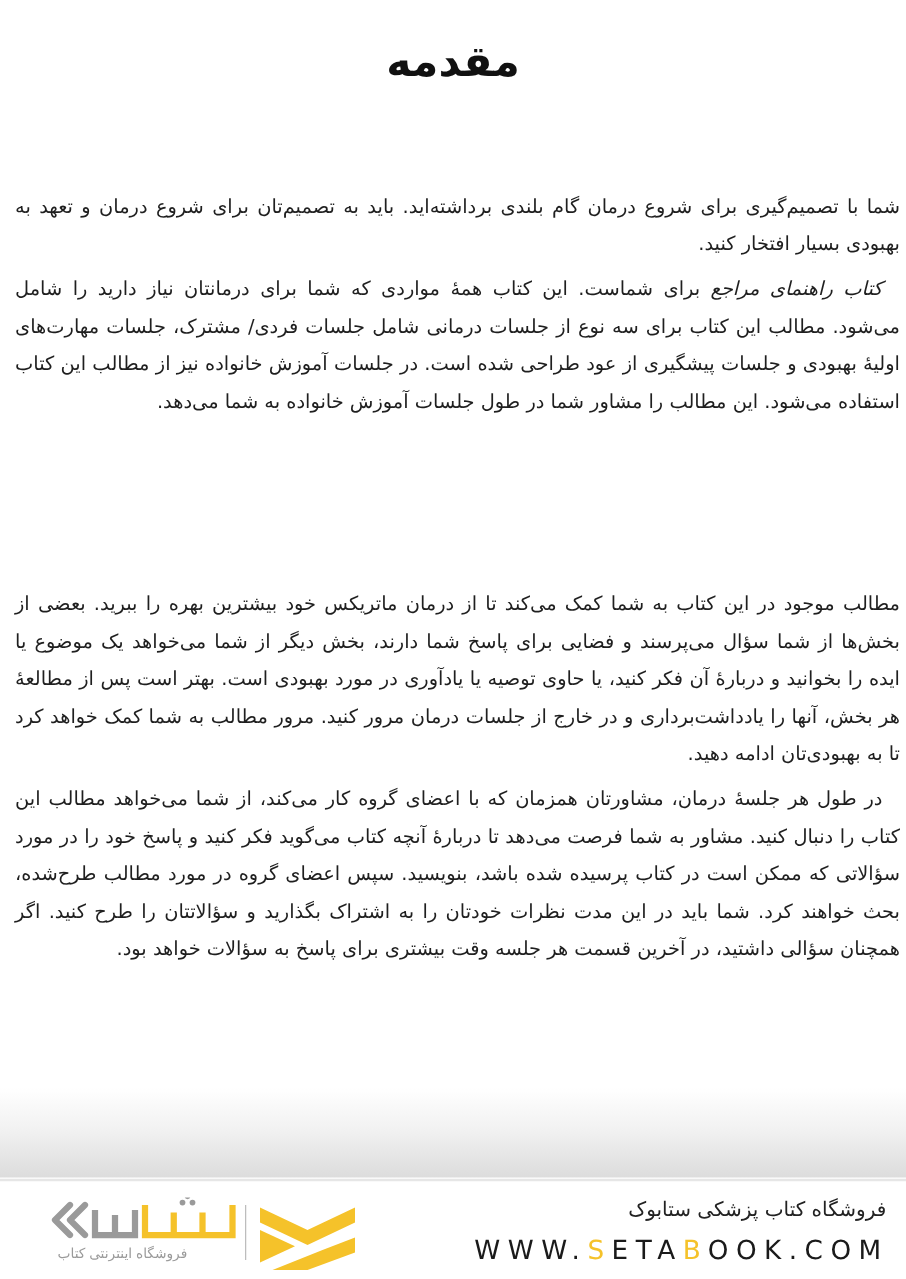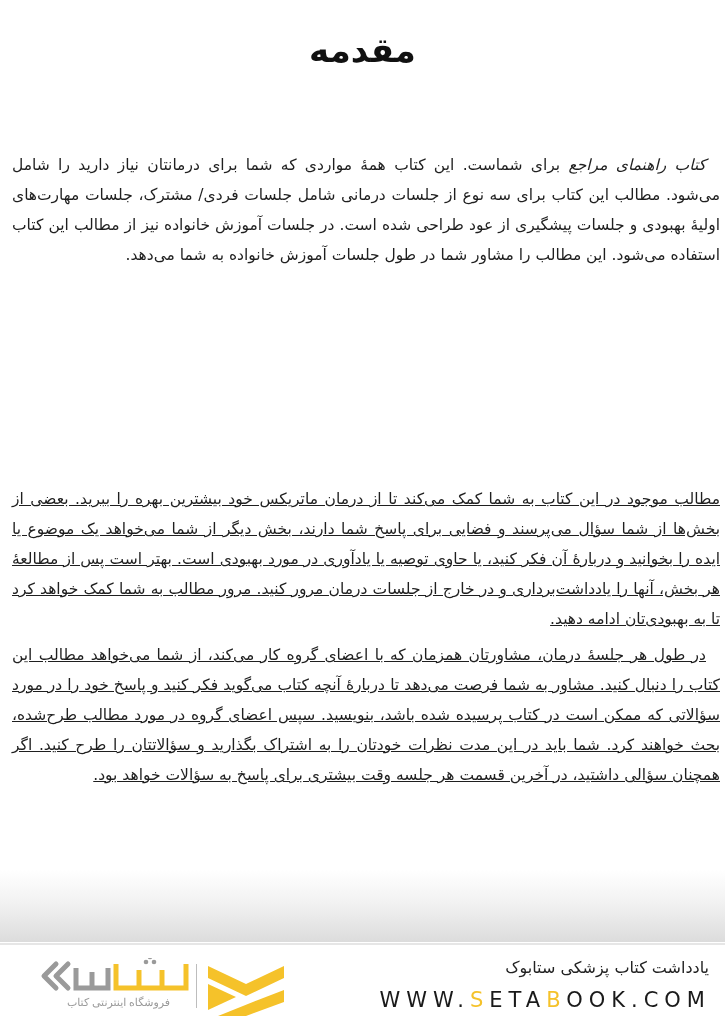--- a/index.html
+++ b/index.html
@@ -62,21 +62,21 @@
     #section2-heading {
       position: absolute;
       top: 445px;
       right: 10px;
       direction: rtl;
       font-family: "DejaVu Sans", sans-serif;
       font-weight: bold;
       font-size: 21px;
       color: #111111;
     }
-    #section2 { top: 484px; text-decoration: underline; }
+    #section2 { top: 468px; }
 
     .shadow-band {
       position: absolute;
       left: 0;
       top: 870px;
       width: 725px;
       height: 72px;
       background: linear-gradient(to bottom, rgba(255,255,255,0) 0%, #f2f2f2 45%, #dcdcdc 100%);
     }
     .footer {
@@ -146,34 +146,35 @@
       top: 0;
       width: 155px;
       height: 36px;
     }
     .logo-tagline {
       position: absolute;
       left: 10px;
       top: 38px;
       width: 145px;
       direction: rtl;
-      text-align: center;
-      font-family: Liberation Serif, serif;
+      text-align: left;
+      font-family: Liberation Sans, sans-serif;
       font-size: 11px;
       color: #9a9a9a;
     }
   </style>
 </head>
 <body>
 
 <div class="page">
 
   <div class="title">مقدمه</div>
 
   <div class="body-text" id="intro">
+    <p class="para">شما با تصمیم‌گیری برای شروع درمان گام بلندی برداشته‌اید. باید به تصمیم‌تان برای شروع درمان و تعهد به بهبودی بسیار افتخار کنید.</p>
     <p class="para indent"><span class="italic">کتاب راهنمای مراجع</span><span> برای شماست. این کتاب همهٔ مواردی که شما برای درمانتان نیاز دارید را شامل می‌شود. مطالب این کتاب برای سه نوع از جلسات درمانی شامل جلسات فردی/ مشترک، جلسات مهارت‌های اولیهٔ بهبودی و جلسات پیشگیری از عود طراحی شده است. در جلسات آموزش خانواده نیز از مطالب این کتاب استفاده می‌شود. این مطالب را مشاور شما در طول جلسات آموزش خانواده به شما می‌دهد.</span></p>
   </div>
 
 
   <div class="body-text" id="section2">
     <p class="para">مطالب موجود در این کتاب به شما کمک می‌کند تا از درمان ماتریکس خود بیشترین بهره را ببرید. بعضی از بخش‌ها از شما سؤال می‌پرسند و فضایی برای پاسخ شما دارند، بخش دیگر از شما می‌خواهد یک موضوع یا ایده را بخوانید و دربارهٔ آن فکر کنید، یا حاوی توصیه یا یادآوری در مورد بهبودی است. بهتر است پس از مطالعهٔ هر بخش، آنها را یادداشت‌برداری و در خارج از جلسات درمان مرور کنید. مرور مطالب به شما کمک خواهد کرد تا به بهبودی‌تان ادامه دهید.</p>
     <p class="para indent">در طول هر جلسهٔ درمان، مشاورتان همزمان که با اعضای گروه کار می‌کند، از شما می‌خواهد مطالب این کتاب را دنبال کنید. مشاور به شما فرصت می‌دهد تا دربارهٔ آنچه کتاب می‌گوید فکر کنید و پاسخ خود را در مورد سؤالاتی که ممکن است در کتاب پرسیده شده باشد، بنویسید. سپس اعضای گروه در مورد مطالب طرح‌شده، بحث خواهند کرد. شما باید در این مدت نظرات خودتان را به اشتراک بگذارید و سؤالاتتان را طرح کنید. اگر همچنان سؤالی داشتید، در آخرین قسمت هر جلسه وقت بیشتری برای پاسخ به سؤالات خواهد بود.</p>
   </div>
 
 </div>
@@ -201,15 +202,15 @@
   </svg>
   <div class="logo-tagline">فروشگاه اینترنتی کتاب</div>
   <div class="logo-sep"></div>
   <svg class="logo-mark" viewBox="0 0 80 54">
     <polygon points="2,4 40,22 78,4 78,16 40,34 2,16" fill="#f5c22a"></polygon>
     <polygon points="2,22 30,35 2,48" fill="#f5c22a"></polygon>
     <polygon points="78,28 78,40 40,54 12,54 52,38" fill="#f5c22a"></polygon>
   </svg>
 </div>
 
-<div class="store-name">یادداشت کتاب پزشکی ستابوک</div>
+<div class="store-name">فروشگاه کتاب پزشکی ستابوک</div>
 
 <div class="store-url"><span>WWW.</span><span class="accent">S</span><span>ETA</span><span class="accent">B</span><span>OOK.COM</span></div>
 
 </body></html>

